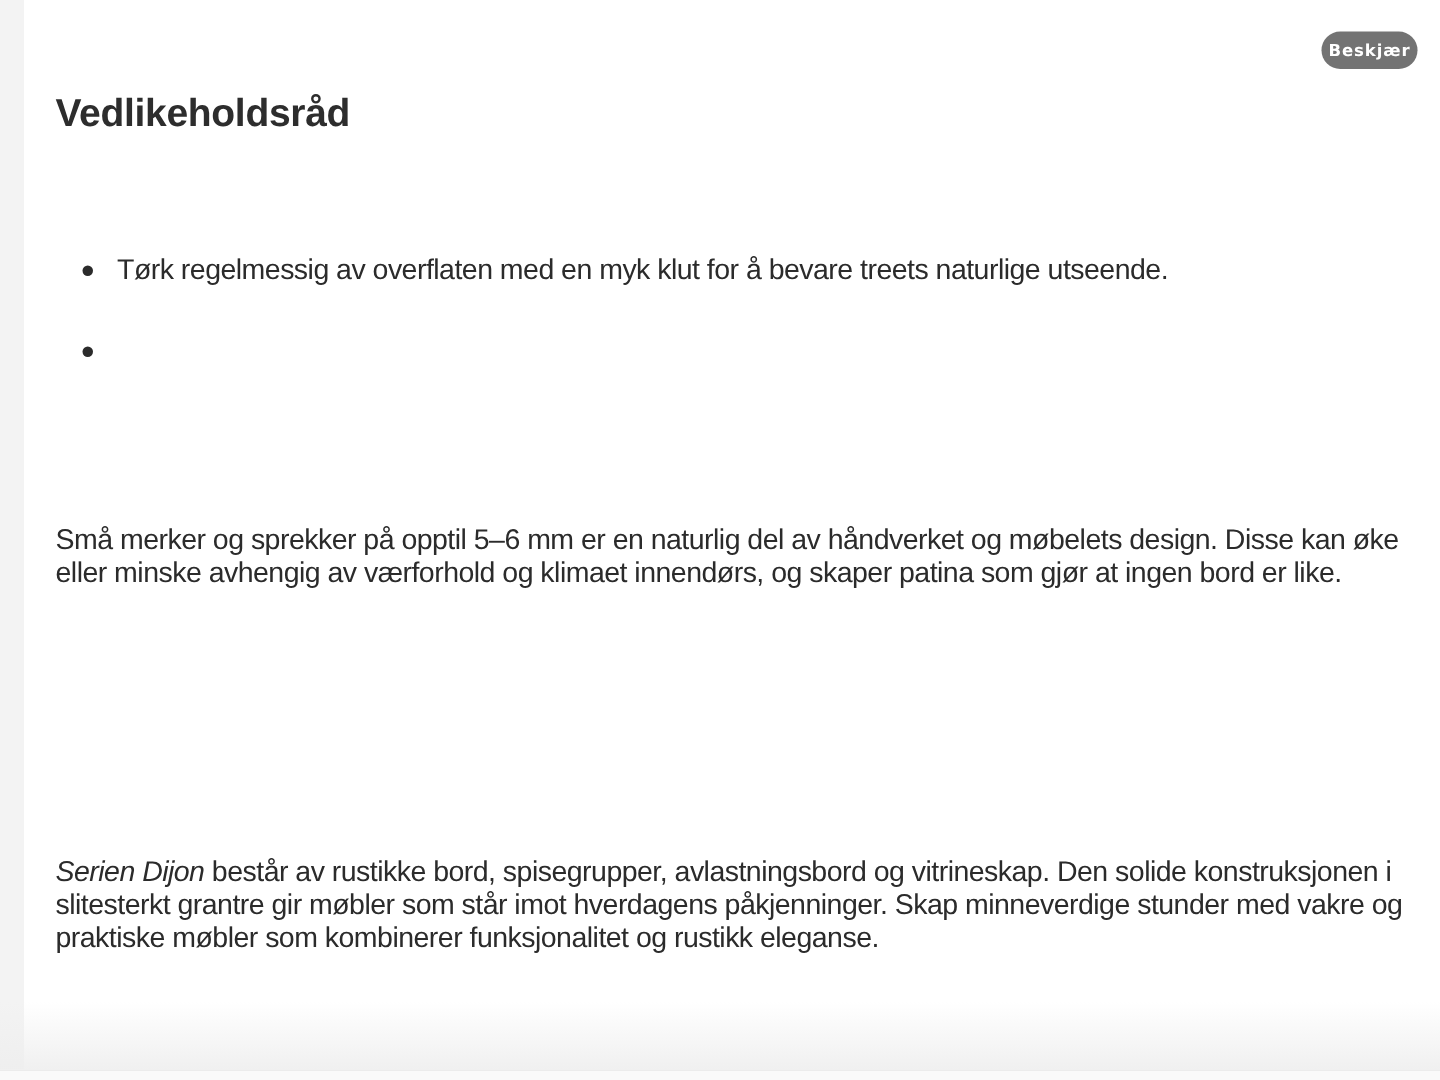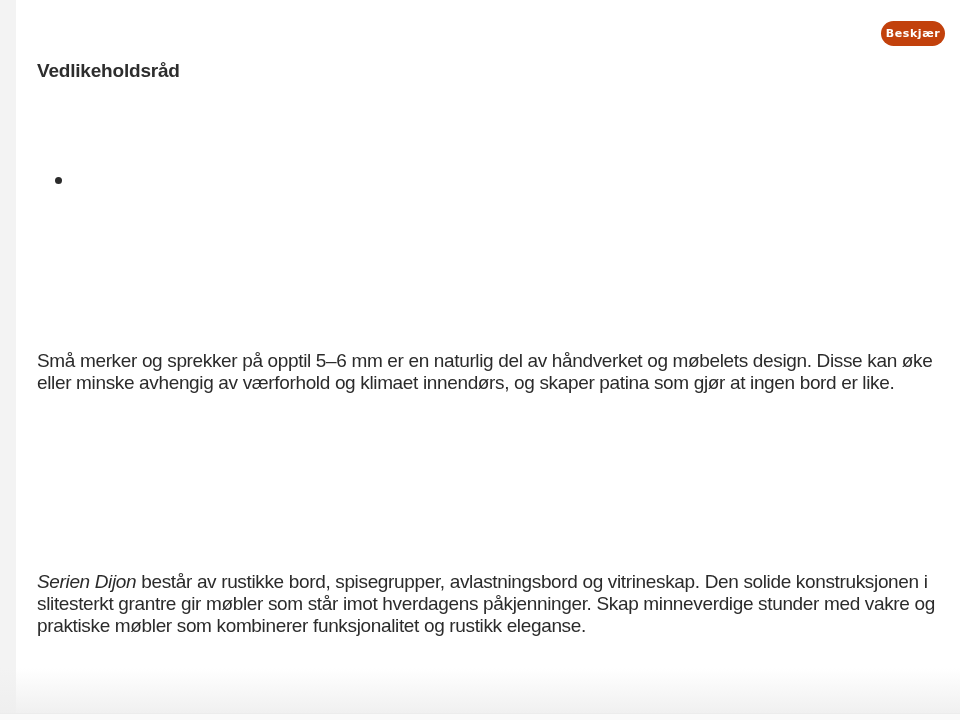--- a/index.html
+++ b/index.html
@@ -49,38 +49,38 @@
       background: #fafafa;
       border-top: 1px solid #ececec;
     }
     .crop-button {
       position: absolute;
       left: 881px;
       top: 21px;
       width: 64px;
       height: 25px;
       border-radius: 13px;
-      background: #c2410c;
+      background: #737373;
       color: #ffffff;
       font-size: 11px;
       font-weight: bold;
       letter-spacing: 0.6px;
       display: flex;
       align-items: center;
       justify-content: center;
       border: none;
       cursor: pointer;
       font-family: "DejaVu Sans", sans-serif;
     }
     .heading {
       position: absolute;
       left: 37px;
       top: 60px;
       margin: 0;
-      font-size: 19px;
+      font-size: 26px;
       font-weight: bold;
       color: #2d2d2d;
       letter-spacing: -0.2px;
     }
     .bullets {
       position: absolute;
       left: 37px;
       top: 166px;
       margin: 0;
       padding: 0;
@@ -126,20 +126,24 @@
 
 <div class="content"></div>
 
 <button class="crop-button">Beskjær</button>
 
 <h2 class="heading">Vedlikeholdsråd</h2>
 
 <ul class="bullets">
   <li>
     <span class="dot"></span>
+    <span>Tørk regelmessig av overflaten med en myk klut for å bevare treets naturlige utseende.</span>
+  </li>
+  <li>
+    <span class="dot"></span>
   </li>
 </ul>
 
 <p class="para para-1">Små merker og sprekker på opptil 5–6 mm er en naturlig del av håndverket og møbelets design. Disse kan øke eller minske avhengig av værforhold og klimaet innendørs, og skaper patina som gjør at ingen bord er like.</p>
 
 <p class="para para-2"><em>Serien Dijon</em><span> består av rustikke bord, spisegrupper, avlastningsbord og vitrineskap. Den solide konstruksjonen i slitesterkt grantre gir møbler som står imot hverdagens påkjenninger. Skap minneverdige stunder med vakre og praktiske møbler som kombinerer funksjonalitet og rustikk eleganse.</span></p>
 
 <div class="bottom-fade"></div>
 <div class="bottom-line"></div>
 

